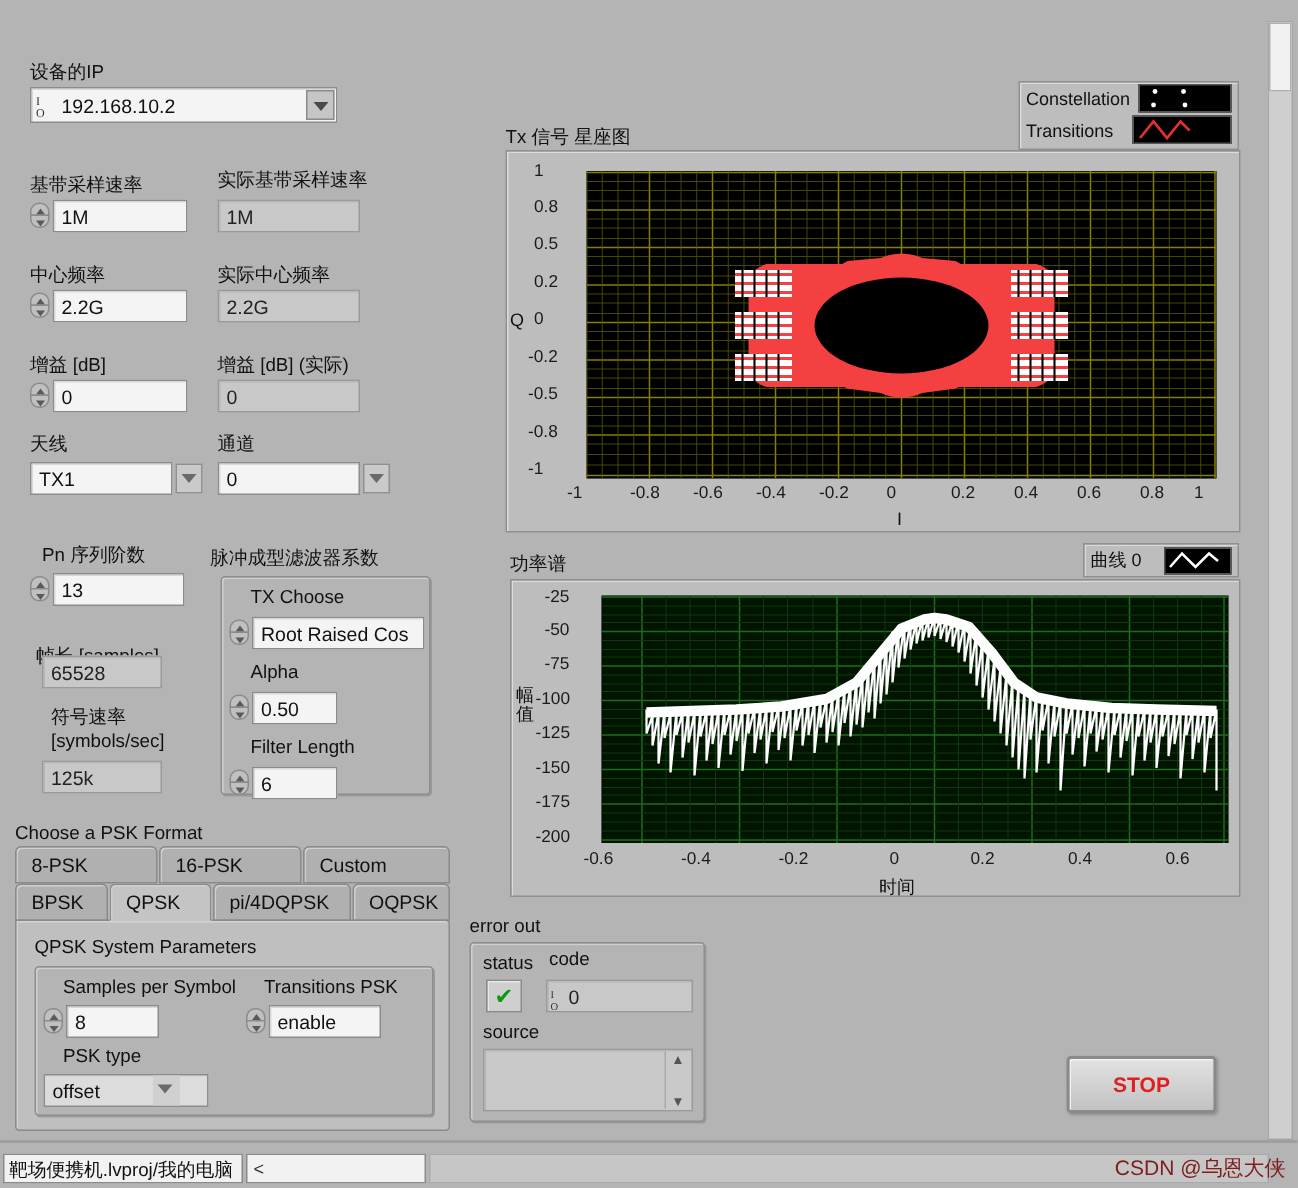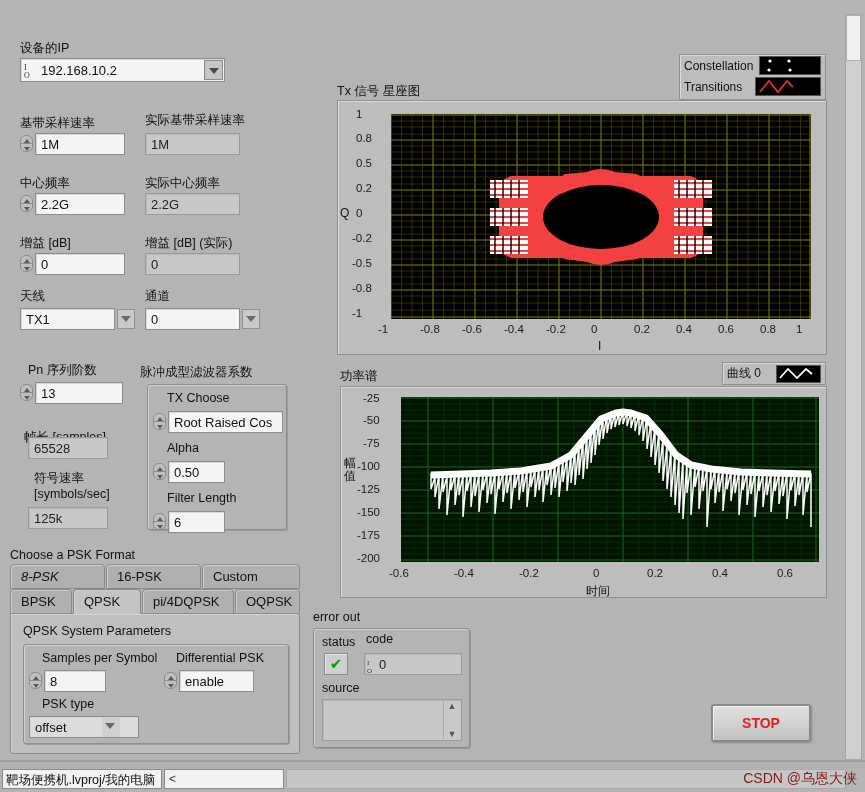--- a/index.html
+++ b/index.html
@@ -282,21 +282,21 @@
       </div>
     <div class="ctl" style="margin-left:15px;width:57px;">6</div>
   </div>
 </div>
 
 <div class="panel" style="left:10px;top:548px;">
   <div class="lbl">Choose a PSK Format</div>
 </div>
 
 <div class="tabstrip" style="left:10px;top:564px;width:290px;height:190px;">
-  <div class="tab" style="left:0px;top:0px;width:95px;font-style:italic;">8-PSK</div>
+  <div class="tab" style="left:0px;top:0px;width:95px;">8-PSK</div>
   <div class="tab" style="left:96px;top:0px;width:95px;">16-PSK</div>
   <div class="tab" style="left:192px;top:0px;width:98px;">Custom</div>
 
   <div class="tab" style="left:0px;top:25px;width:62px;">BPSK</div>
   <div class="tab active" style="left:63px;top:25px;width:68px;z-index:3;">QPSK</div>
   <div class="tab" style="left:132px;top:25px;width:92px;">pi/4DQPSK</div>
   <div class="tab" style="left:225px;top:25px;width:65px;">OQPSK</div>
 
   <div class="tabbody" style="left:0px;top:49px;width:290px;height:141px;">
     <div class="lbl" style="position:absolute;left:12px;top:10px;">QPSK System Parameters</div>
@@ -304,21 +304,21 @@
 
       <div class="lbl" style="position:absolute;left:18px;top:6px;">Samples per Symbol</div>
       <div style="position:absolute;left:5px;top:25px;width:80px;height:24px;">
         <div class="spin">
             <i></i>
             <i></i>
           </div>
         <div class="ctl" style="margin-left:15px;width:62px;">8</div>
       </div>
 
-      <div class="lbl" style="position:absolute;left:152px;top:6px;">Differential PSK</div>
+      <div class="lbl" style="position:absolute;left:152px;top:6px;">Transitions PSK</div>
       <div style="position:absolute;left:140px;top:25px;width:90px;height:24px;">
         <div class="spin">
             <i></i>
             <i></i>
           </div>
         <div class="ctl" style="margin-left:15px;width:75px;">enable</div>
       </div>
 
       <div class="lbl" style="position:absolute;left:18px;top:52px;">PSK type</div>
       <div style="position:absolute;left:5px;top:71px;width:110px;height:22px;">

